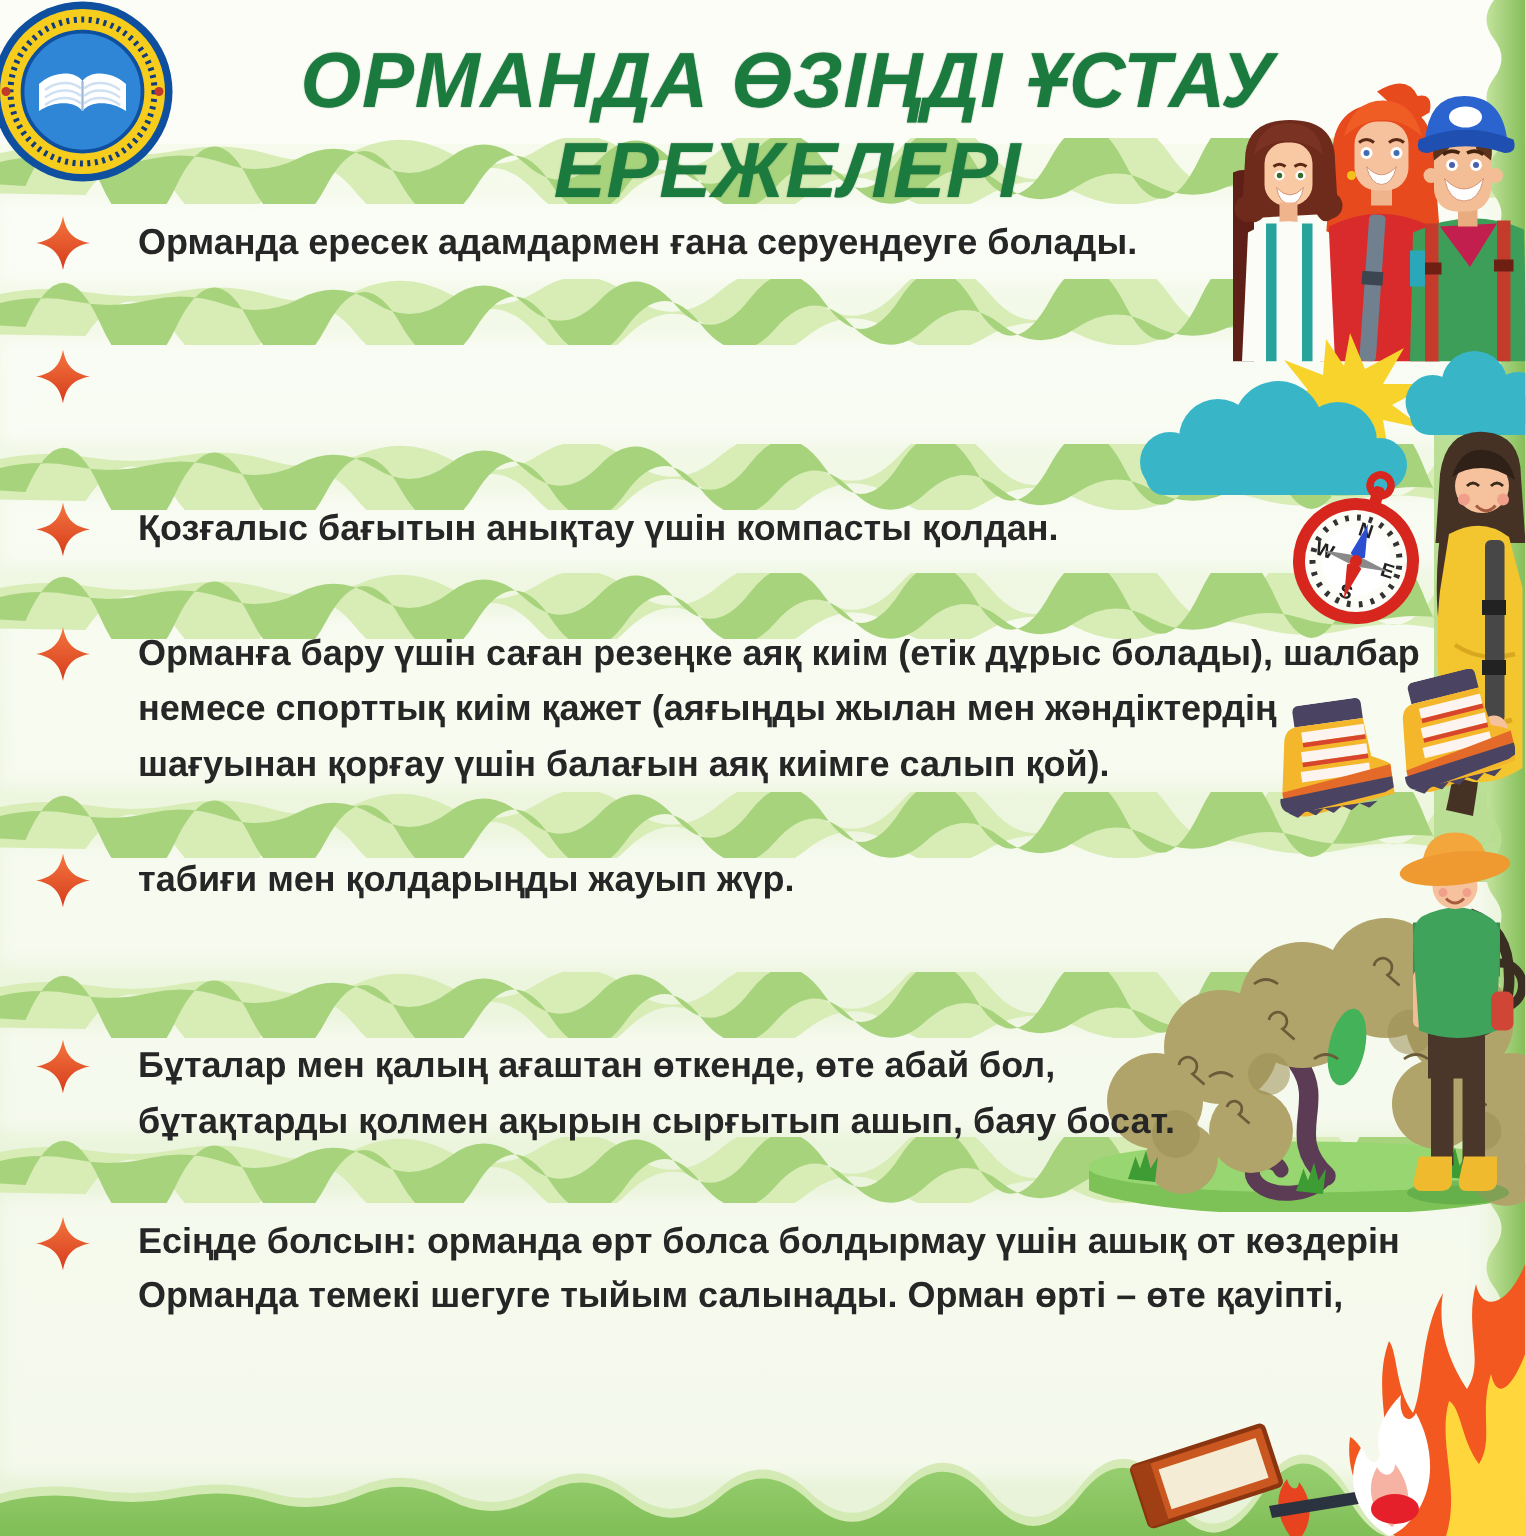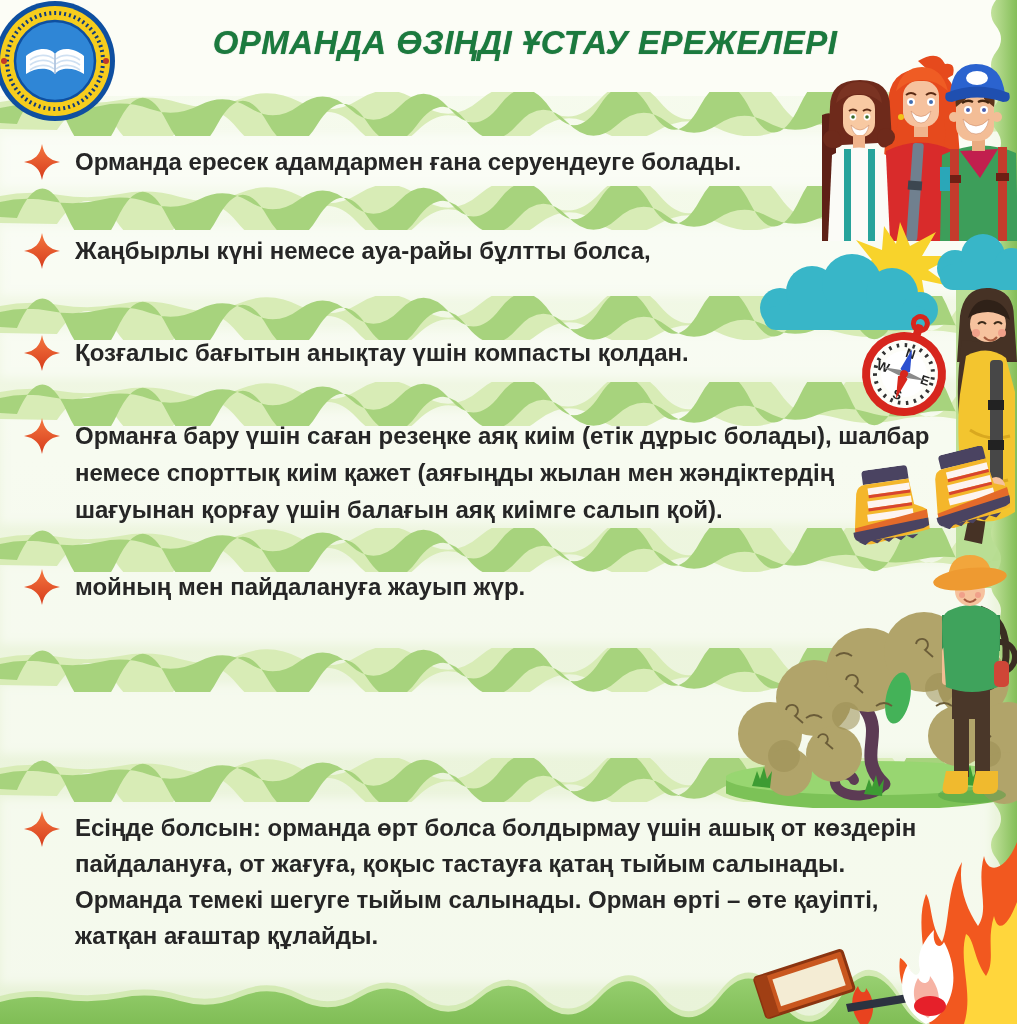--- a/index.html
+++ b/index.html
@@ -5,23 +5,23 @@
   html,body{margin:0;padding:0;background:#d8d8d8}
   .stage{position:relative;width:1017px;height:1024px;margin:0 auto;overflow:hidden;
     background:linear-gradient(180deg,#f8fcf1 0%,#eef6e0 45%,#e9f3d9 100%);
     font-family:"Liberation Sans",sans-serif;}
   .header-bg{position:absolute;top:0;left:0;right:0;height:96px;background:#fcfdf6;z-index:1}
   .paper{position:absolute;left:0;right:26px;background:rgba(255,255,255,.5);filter:blur(5px);z-index:1}
   .bg{position:absolute;inset:0;z-index:2}
   .illus{position:absolute;z-index:3}
   .logo{position:absolute;left:-8px;top:-2px;z-index:6}
   .title{position:absolute;left:120px;top:24px;width:810px;text-align:center;z-index:6;
-    font-size:33px;font-weight:800;font-style:italic;letter-spacing:.5px;color:#1b7a3e;
+    font-size:52px;font-weight:800;font-style:italic;letter-spacing:.5px;color:#1b7a3e;
     text-shadow:0 0 1px rgba(14,74,36,.55)}
-  .rule{position:absolute;left:24px;z-index:6;display:flex;gap:15px;align-items:flex-start;
+  .rule{position:absolute;left:24px;z-index:6;display:flex;gap:32px;align-items:flex-start;
     color:#262626;font-weight:bold;font-size:24px;line-height:37px}
   .rule .bullet{width:36px;height:36px;flex:none;margin-top:1px}
   .rule.tight{line-height:36px}
   .lines div{white-space:nowrap}
 </style>
 </head>
 <body>
 
 <div class="stage">
 
@@ -310,21 +310,20 @@
     <div class="lines">
         <div>Орманда ересек адамдармен ғана серуендеуге болады.</div>
       </div>
   </div>
 
   <div class="rule" style="top:232px">
     <svg class="bullet" viewBox="0 0 36 36">
         <path fill="url(#bulletGrad)" d="M18,0 C20,11 25,16 36,18 C25,20 20,25 18,36 C16,25 11,20 0,18 C11,16 16,11 18,0 Z"></path>
       </svg>
     <div class="lines">
-      <div>Жаңбырлы күні немесе ауа-райы бұлтты болса,</div>
     </div>
   </div>
 
   <div class="rule" style="top:417px">
     <svg class="bullet" viewBox="0 0 36 36">
         <path fill="url(#bulletGrad)" d="M18,0 C20,11 25,16 36,18 C25,20 20,25 18,36 C16,25 11,20 0,18 C11,16 16,11 18,0 Z"></path>
       </svg>
     <div class="lines">
       <div>Орманға бару үшін саған  резеңке аяқ киім (етік дұрыс болады), шалбар</div>
       <div>немесе спорттық киім қажет (аяғыңды жылан мен жәндіктердің</div>
@@ -339,30 +338,37 @@
     <div class="lines">
         <div>Қозғалыс бағытын анықтау үшін компасты қолдан.</div>
       </div>
   </div>
 
   <div class="rule" style="top:568px">
     <svg class="bullet" viewBox="0 0 36 36">
         <path fill="url(#bulletGrad)" d="M18,0 C20,11 25,16 36,18 C25,20 20,25 18,36 C16,25 11,20 0,18 C11,16 16,11 18,0 Z"></path>
       </svg>
     <div class="lines">
-      <div>мойның мен пайдалануға жауып жүр.</div>
-    </div>
-  </div>
-
+      <div>табиғи мен қолдарыңды жауып жүр.</div>
+    </div>
+  </div>
+
+  <div class="rule" style="top:692px">
+    <svg class="bullet" viewBox="0 0 36 36">
+        <path fill="url(#bulletGrad)" d="M18,0 C20,11 25,16 36,18 C25,20 20,25 18,36 C16,25 11,20 0,18 C11,16 16,11 18,0 Z"></path>
+      </svg>
+    <div class="lines">
+      <div>Бұталар мен қалың ағаштан  өткенде,  өте  абай бол,</div>
+      <div>бұтақтарды қолмен ақырын сырғытып ашып,  баяу босат.</div>
+    </div>
+  </div>
 
   <div class="rule tight" style="top:810px">
     <svg class="bullet" viewBox="0 0 36 36">
         <path fill="url(#bulletGrad)" d="M18,0 C20,11 25,16 36,18 C25,20 20,25 18,36 C16,25 11,20 0,18 C11,16 16,11 18,0 Z"></path>
       </svg>
     <div class="lines">
       <div>Есіңде болсын: орманда өрт болса болдырмау үшін ашық от көздерін</div>
-      <div>пайдалануға, от жағуға, қоқыс тастауға қатаң тыйым салынады.</div>
       <div>Орманда темекі шегуге тыйым салынады. Орман өрті – өте қауіпті,</div>
-      <div>жатқан ағаштар құлайды.</div>
     </div>
   </div>
 
 </div>
 
 </body></html>

